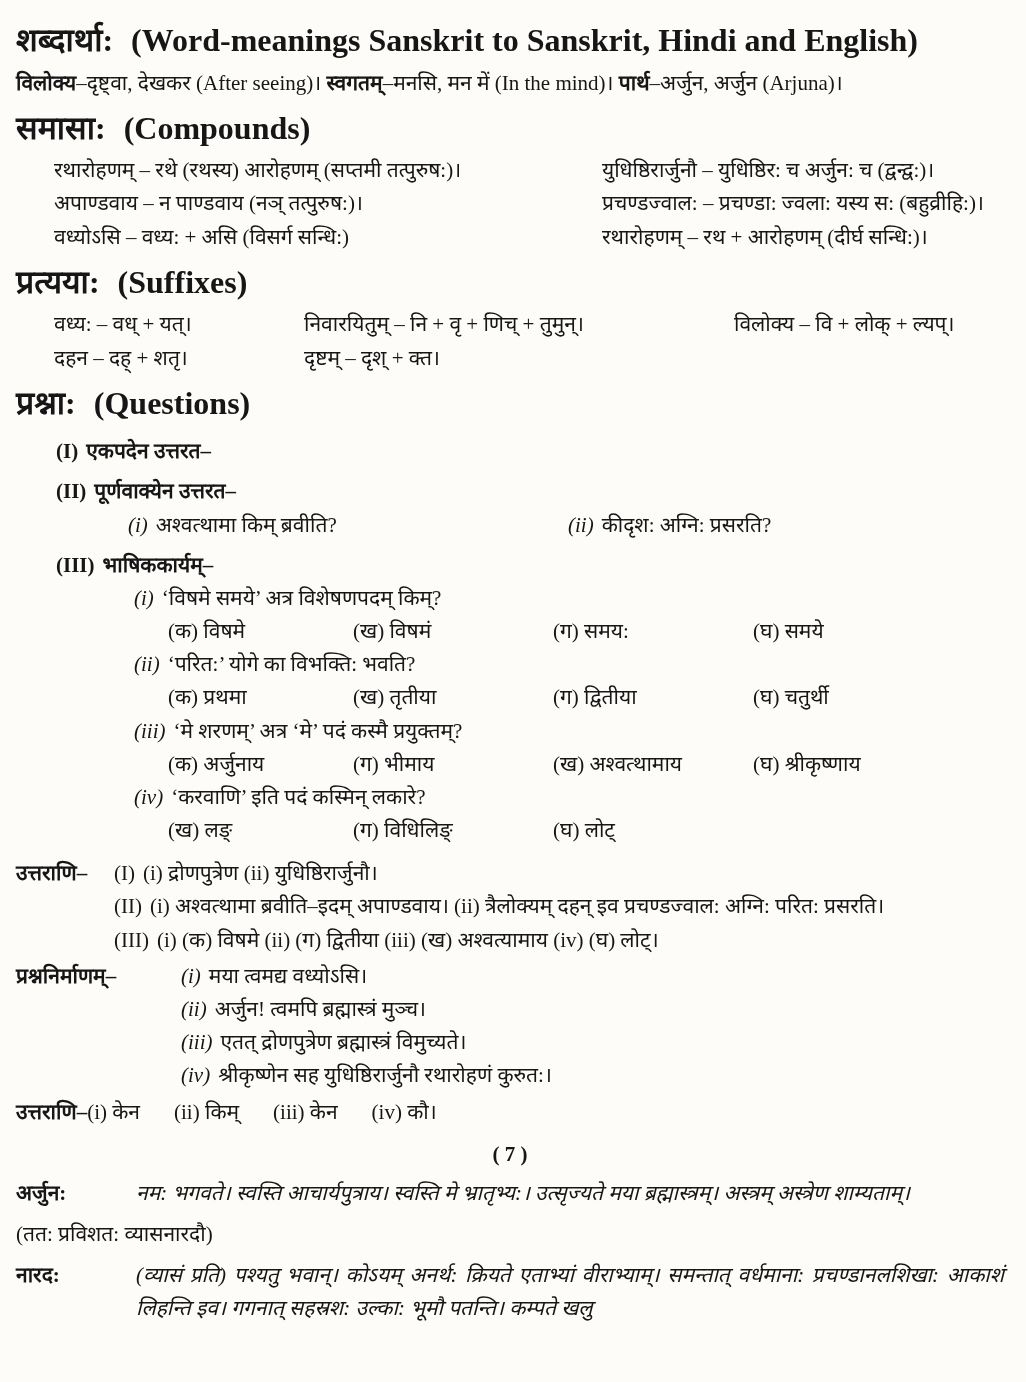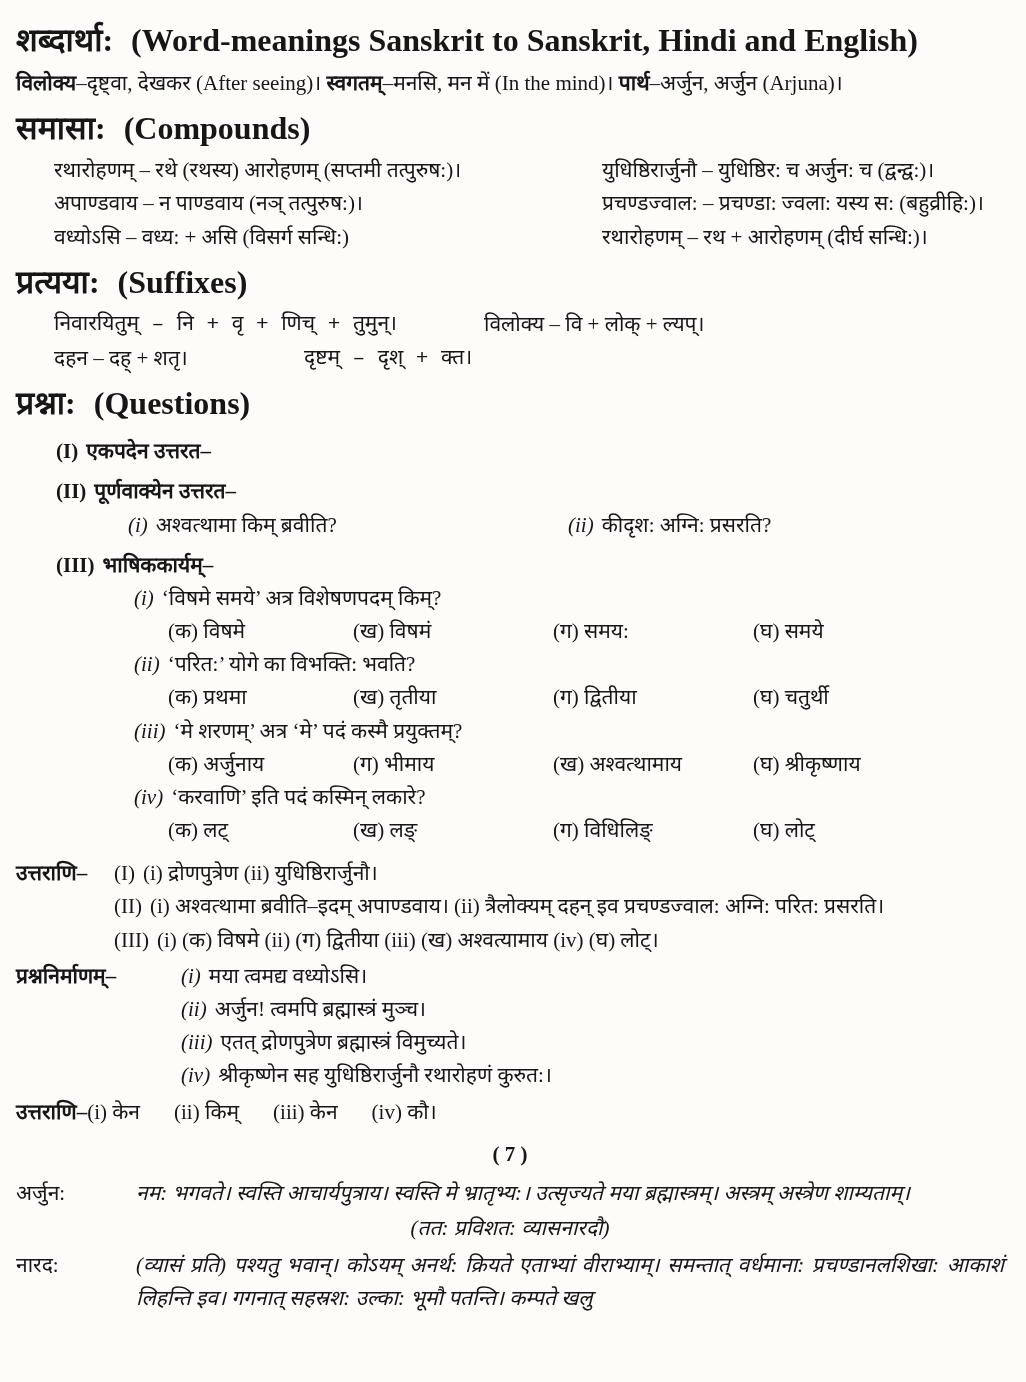--- a/index.html
+++ b/index.html
@@ -11,21 +11,21 @@
   .page{padding:12px 22px 8px 16px;font-size:21px;line-height:1.58;}
   .b{font-weight:700;}
   .big{font-size:32px;}
   .sec-head{margin:3px 0 1px 0;}
   .sec-head .lat{margin-left:10px;}
   .two-col{display:flex;margin-left:38px;}
   .two-col .col-l{width:540px;flex:none;padding-right:8px;}
   .two-col .col-r{flex:1;}
   .three-col{display:flex;margin-left:38px;}
   .three-col .c1{width:250px;flex:none;}
-  .three-col .c2{width:430px;flex:none;font-family:Liberation Mono, monospace;}
+  .three-col .c2{width:430px;flex:none;}
   .three-col .c3{flex:1;}
   .part-head{margin-left:40px;margin-top:7px;}
   .part-head .roman{font-weight:700;margin-right:8px;}
   .q-row{display:flex;margin-left:112px;}
   .q-row .q-left{width:440px;flex:none;}
   .q-row .q-right{flex:1;}
   .qnum{font-style:italic;margin-right:8px;}
   .mcq-q{margin-left:118px;}
   .opts{display:grid;grid-template-columns:185px 200px 200px auto;margin-left:152px;}
   .ans-block{display:flex;margin-top:10px;}
@@ -33,23 +33,23 @@
   .ans-lines{flex:1;}
   .ans-lines .roman{margin-right:8px;}
   .pn-block{display:flex;margin-top:3px;}
   .pn-label{width:165px;flex:none;font-weight:700;}
   .pn-items{flex:1;}
   .u2{margin-top:4px;}
   .u2 .lbl{font-weight:700;}
   .u2 .itm{margin-right:34px;}
   .page-num{text-align:center;font-weight:700;margin:8px 0 6px 0;}
   .dlg{display:flex;margin-top:4px;}
-  .dlg .spk{width:120px;flex:none;font-weight:400;}
+  .dlg .spk{width:120px;flex:none;font-weight:700;}
   .dlg .txt{flex:1;font-style:italic;text-align:justify;}
-  .stage{text-align:center;font-style:italic;margin:2px 0;}
+  .stage{text-align:left;margin:8px 0;}
 </style>
 </head>
 <body>
 
 <div class="page">
 
   <div class="sec-head big">
     <span class="b">शब्दार्था:</span>
     <span class="b lat">(Word-meanings Sanskrit to Sanskrit, Hindi and English)</span>
   </div>
@@ -74,20 +74,21 @@
   <div class="two-col">
     <span class="col-l">वध्योऽसि – वध्य: + असि (विसर्ग सन्धि:)</span>
     <span class="col-r">रथारोहणम् – रथ + आरोहणम् (दीर्घ सन्धि:)।</span>
   </div>
 
   <div class="sec-head big">
     <span class="b">प्रत्यया:</span>
     <span class="b lat">(Suffixes)</span>
   </div>
   <div class="three-col">
+    <span class="c1">वध्य: – वध् + यत्।</span>
     <span class="c2">निवारयितुम् – नि + वृ + णिच् + तुमुन्।</span>
     <span class="c3">विलोक्य – वि + लोक् + ल्यप्।</span>
   </div>
   <div class="three-col">
     <span class="c1">दहन – दह् + शतृ।</span>
     <span class="c2">दृष्टम् – दृश् + क्त।</span>
     <span class="c3"></span>
   </div>
 
   <div class="sec-head big">
@@ -130,21 +131,20 @@
   <div class="mcq-q"><span class="qnum">(iii)</span><span>‘मे शरणम्’ अत्र ‘मे’ पदं कस्मै प्रयुक्तम्?</span></div>
   <div class="opts">
     <span>(क) अर्जुनाय</span>
     <span>(ग) भीमाय</span>
     <span>(ख) अश्वत्थामाय</span>
     <span>(घ) श्रीकृष्णाय</span>
   </div>
 
   <div class="mcq-q"><span class="qnum">(iv)</span><span>‘करवाणि’ इति पदं कस्मिन् लकारे?</span></div>
   <div class="opts">
-    <span>(क) लट्</span>
     <span>(ख) लङ्</span>
     <span>(ग) विधिलिङ्</span>
     <span>(घ) लोट्</span>
   </div>
 
   <div class="ans-block">
     <span class="ans-label">उत्तराणि–</span>
     <div class="ans-lines">
       <div><span class="roman">(I)</span><span>(i) द्रोणपुत्रेण (ii) युधिष्ठिरार्जुनौ।</span></div>
       <div><span class="roman">(II)</span><span>(i) अश्वत्थामा ब्रवीति–इदम् अपाण्डवाय। (ii) त्रैलोक्यम् दहन् इव प्रचण्डज्वाल: अग्नि: परित: प्रसरति।</span></div>

